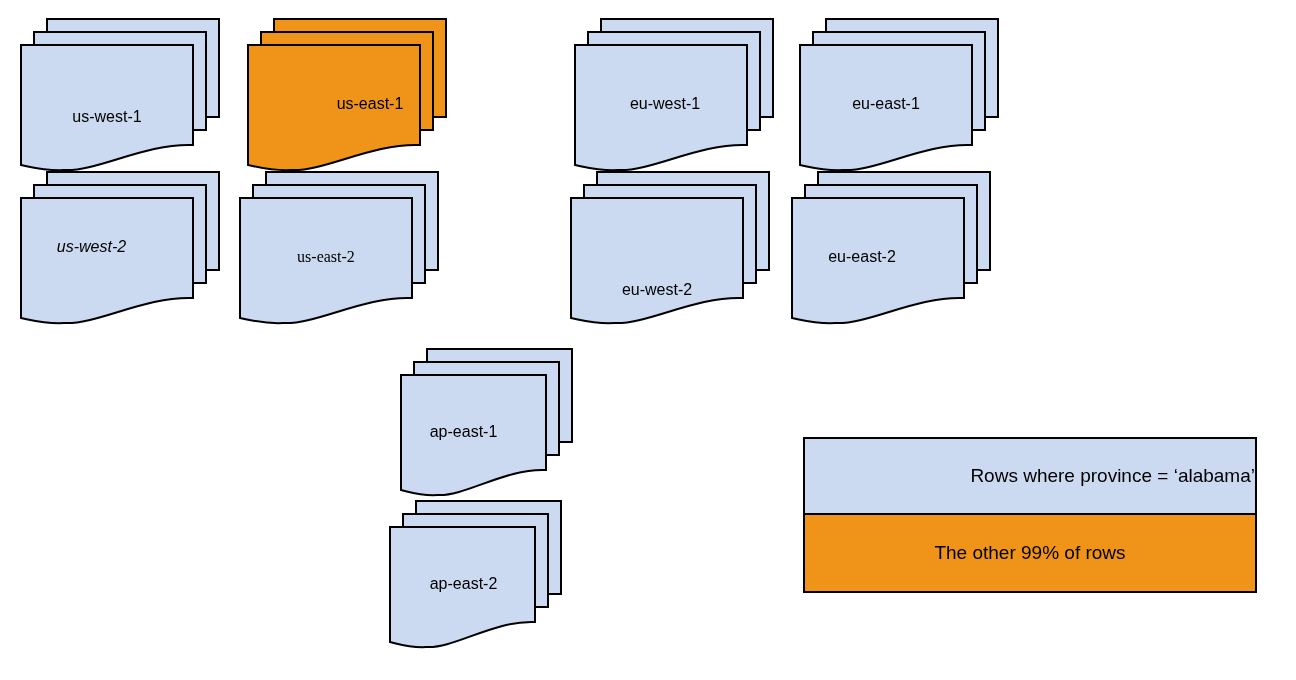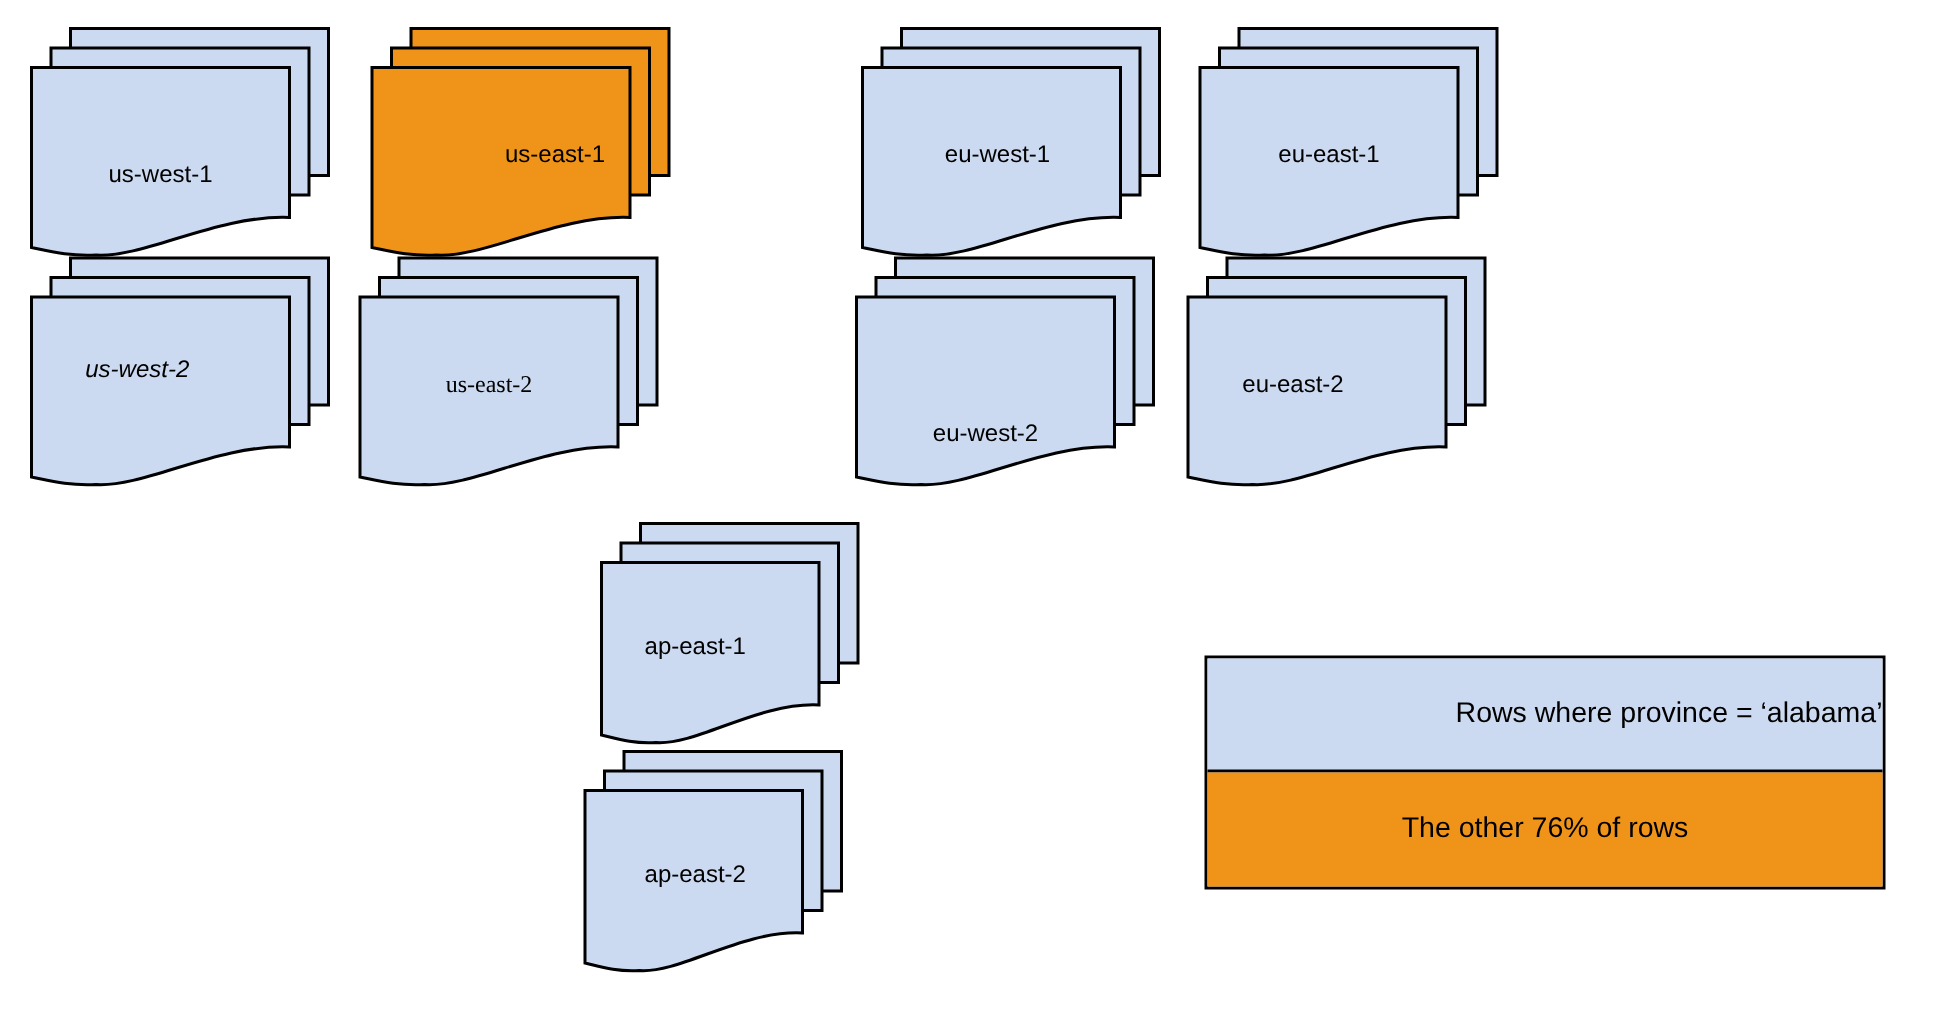--- a/index.html
+++ b/index.html
@@ -145,15 +145,15 @@
       </svg>
     </div>
     <div class="doc-label" style="left: 390px; top: 574.5px; width: 147px;">ap-east-2</div>
   </div>
 
 <div class="legend">
   <div class="legend-row top" id="legend-row-0" style="background: rgb(203, 218, 240);">
     <span>Rows where province = ‘alabama’</span>
   </div>
   <div class="legend-row bottom" id="legend-row-1" style="background: rgb(239, 148, 25);">
-    <span>The other 76% of rows</span>
+    <span>The other 99% of rows</span>
   </div>
 </div>
 
 </body></html>

